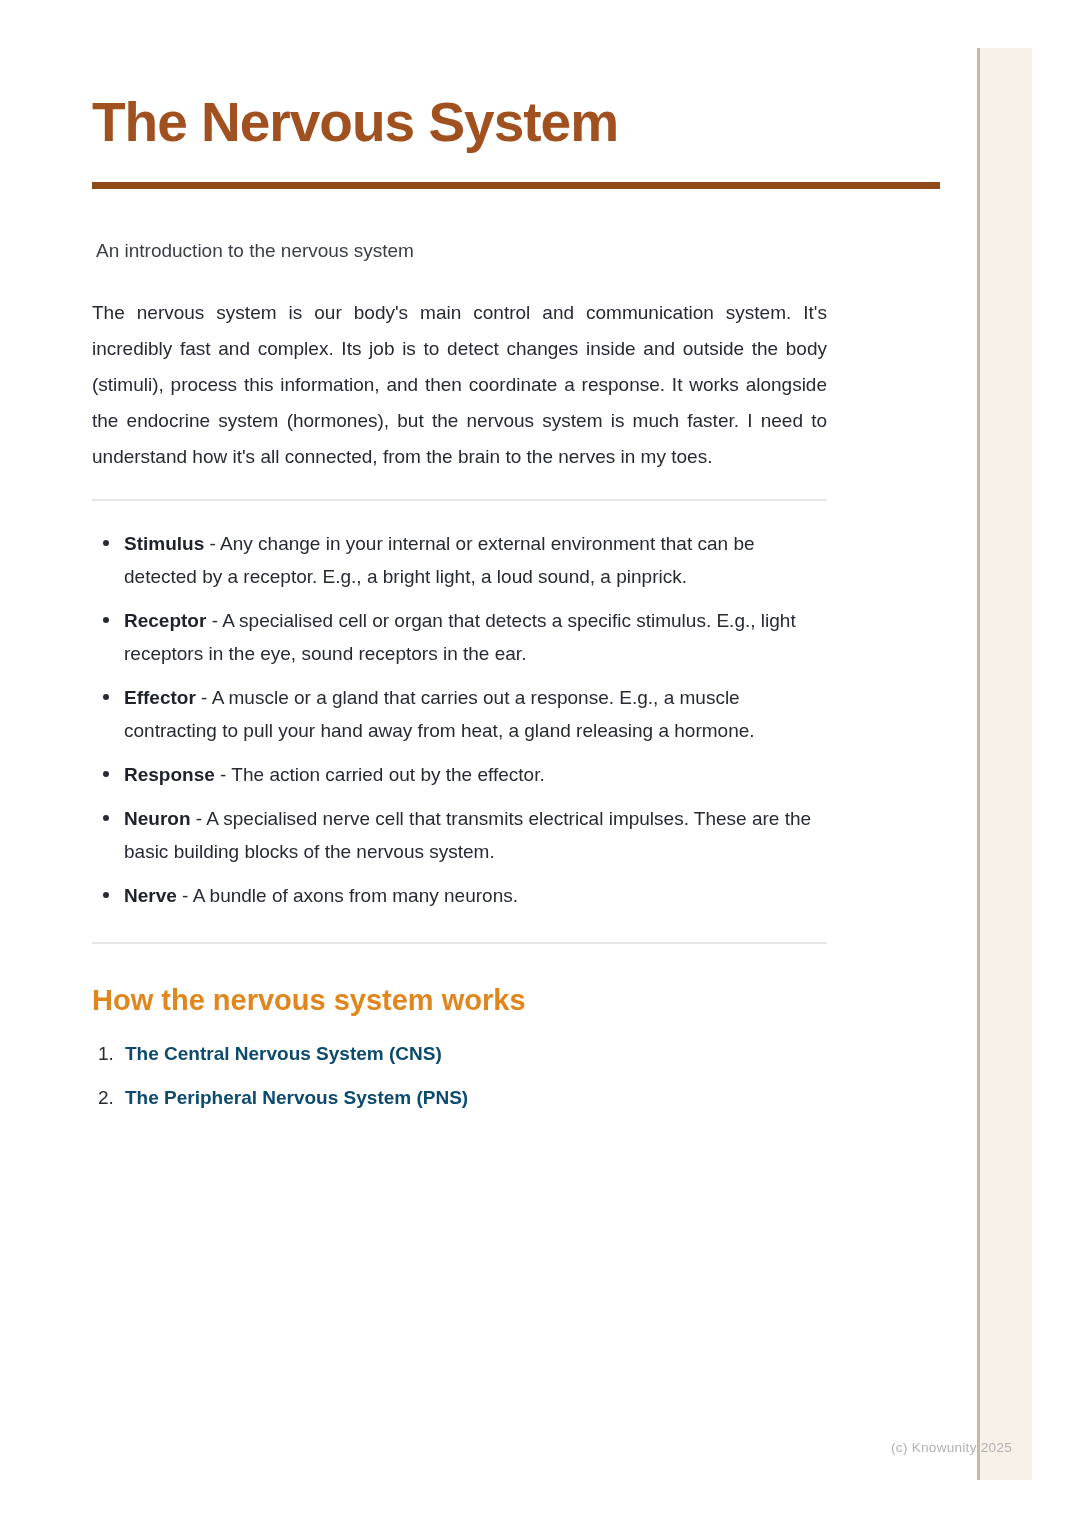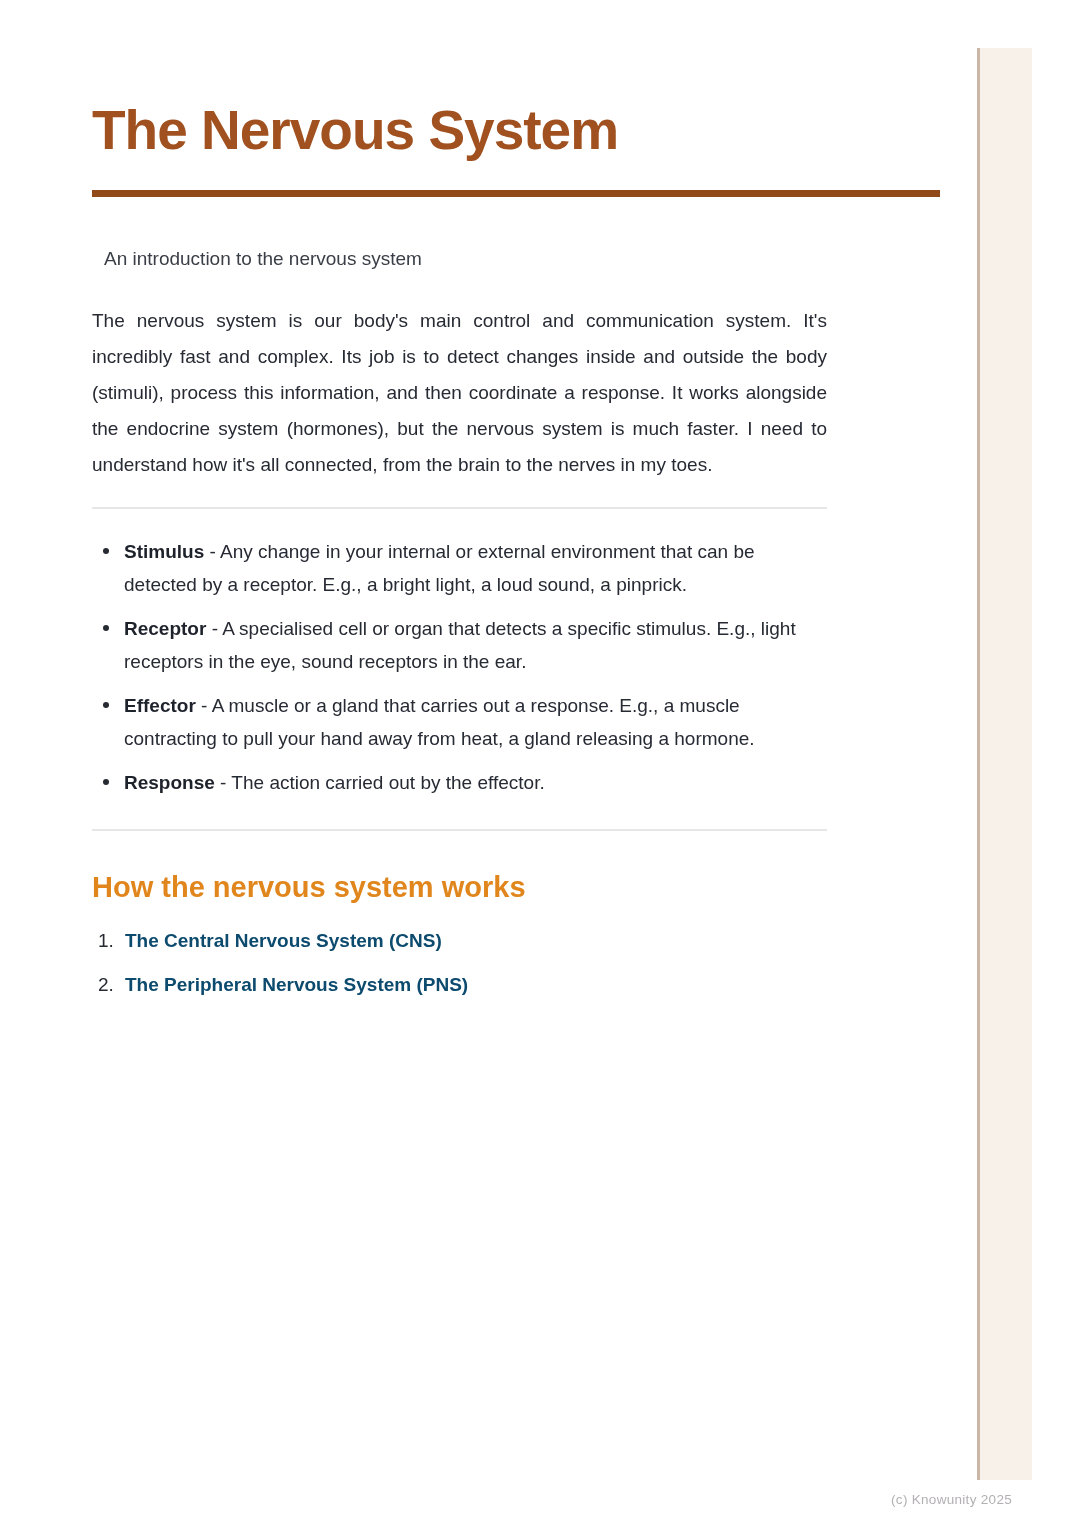--- a/index.html
+++ b/index.html
@@ -3,35 +3,35 @@
 <meta charset="utf-8">
 <style>
   html, body { margin:0; padding:0; background:#ffffff; }
   .page {
     position:relative;
     width:1080px; height:1528px;
     background:#ffffff;
     font-family:"Liberation Sans", sans-serif;
     overflow:hidden;
   }
-  .content { position:absolute; left:92px; top:12px; width:848px; }
+  .content { position:absolute; left:92px; top:4px; width:848px; }
 
   h1.doc-title {
     margin:86px 0 0 0;
     font-size:55px; line-height:64px;
     font-weight:bold; letter-spacing:-1px;
     color:var(--title, #A0511F);
   }
   .title-rule {
     margin:28px 0 0 0; border:none;
     width:848px; height:7px;
     background:var(--rule, #8F4A17);
   }
   .subtitle {
-    margin:52px 0 0 12px; width:735px;
+    margin:52px 0 0 4px; width:735px;
     font-size:19px; line-height:20px;
     color:#3A3E46;
   }
   .lead, .section-para {
     margin:34px 10px 0 0; width:735px;
     font-size:19px; line-height:36px;
     color:var(--body-text, #262A33);
     text-align:justify;
   }
   .divider {
@@ -76,21 +76,21 @@
   }
   ol.parts-list .part-name { font-weight:bold; color:#0c4a6e; }
 
   .edge-strip {
     position:absolute; left:977px; top:48px;
     width:52px; height:1432px;
     background:var(--strip-fill, #F7F1EA);
     border-left:3px solid var(--strip-border, #CBB7A5);
   }
   .watermark {
-    position:absolute; top:1492px; right:68px; z-index:2;
+    position:absolute; top:1440px; right:68px; z-index:2;
     font-size:13.5px; letter-spacing:0.3px;
     color:var(--watermark, #B3B0B3);
   }
 </style>
 </head>
 <body>
 
 <div class="page" style="--title: #A0511F; --rule: #8F4A17; --heading: #E0861C; --body-text: #262A33; --divider: #E7E7E7; --strip-fill: #F7F1EA; --strip-border: #CBB7A5; --watermark: #B3B0B3;">
 
   <div class="edge-strip"></div>
@@ -113,20 +113,26 @@
       </li>
       <li>
         <span class="term">Receptor</span><span class="sep"> - </span><span>A specialised cell or organ that detects a specific stimulus. E.g., light receptors in the eye, sound receptors in the ear.</span>
       </li>
       <li>
         <span class="term">Effector</span><span class="sep"> - </span><span>A muscle or a gland that carries out a response. E.g., a muscle contracting to pull your hand away from heat, a gland releasing a hormone.</span>
       </li>
       <li>
         <span class="term">Response</span><span class="sep"> - </span><span>The action carried out by the effector.</span>
       </li>
+      <li>
+        <span class="term">Neuron</span><span class="sep"> - </span><span>A specialised nerve cell that transmits electrical impulses. These are the basic building blocks of the nervous system.</span>
+      </li>
+      <li>
+        <span class="term">Nerve</span><span class="sep"> - </span><span>A bundle of axons from many neurons.</span>
+      </li>
     </ul>
 
     <hr class="divider second">
 
     <h2 class="section-heading">How the nervous system works</h2>
 
 
     <ol class="parts-list">
       <li>
         <span class="part-name">The Central Nervous System (CNS)</span>

